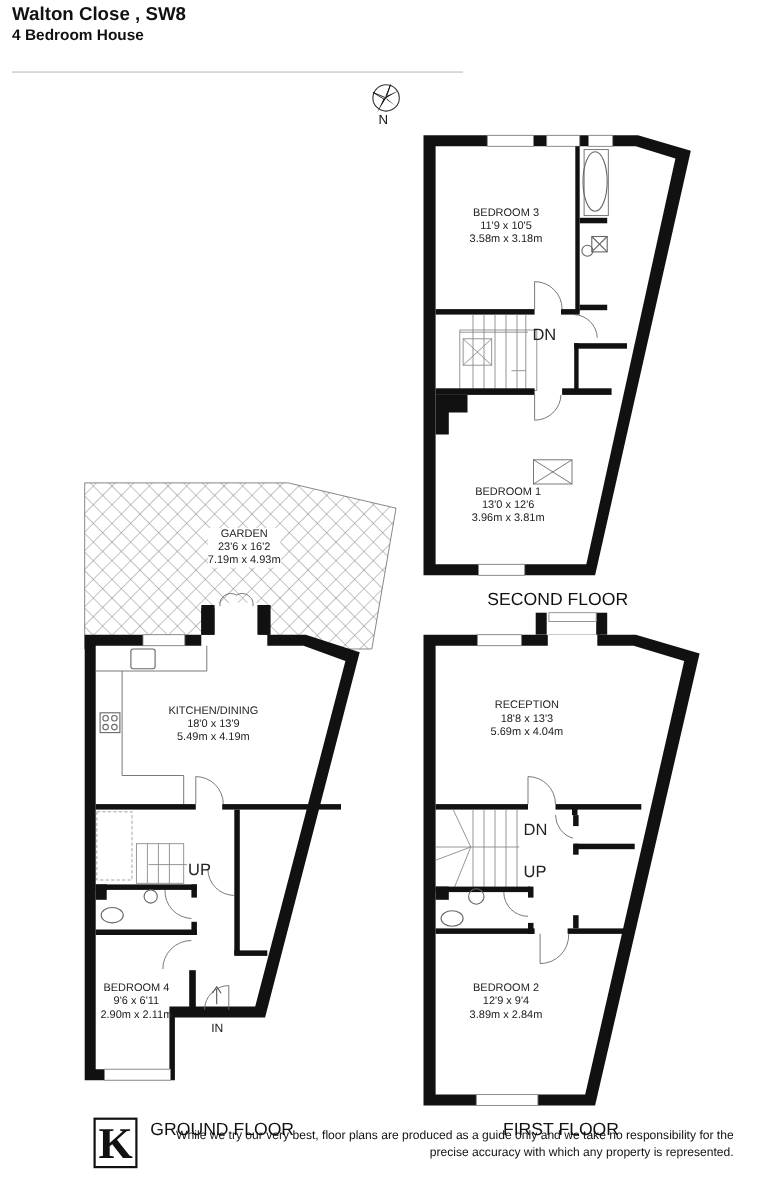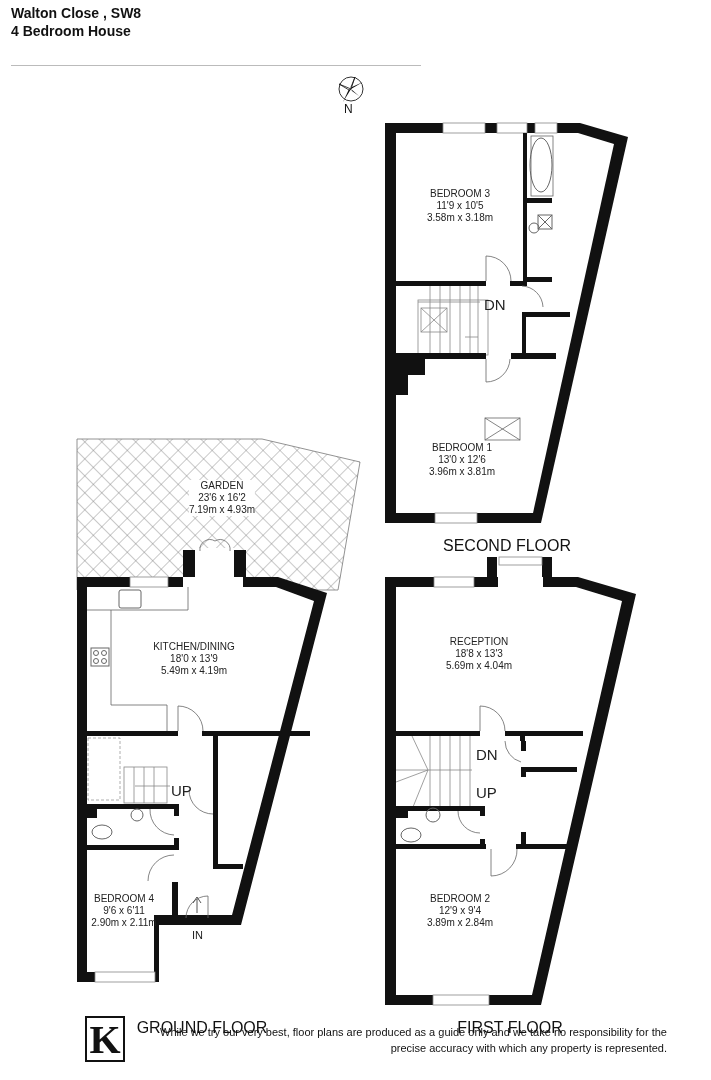--- a/index.html
+++ b/index.html
@@ -1,18 +1,18 @@
 <!DOCTYPE html>
 <html><head>
 <meta charset="utf-8">
 <style>
   html,body{margin:0;padding:0;background:#fff;}
   body{width:711px;height:1080px;position:relative;overflow:hidden;font-family:"Liberation Sans",sans-serif;color:#111;}
   .hdr{position:absolute;left:11px;top:4px;}
-  .t1{font-size:14px;font-weight:bold;line-height:18px;}
+  .t1{font-size:17px;font-weight:bold;line-height:18px;}
   .t2{font-size:14px;font-weight:bold;line-height:18px;}
   .t3{font-size:12.5px;line-height:18px;}
   .t3 b{font-weight:bold;}
   .rule{position:absolute;left:11px;top:65px;width:410px;height:1px;background:#bbb;}
   .compass{position:absolute;left:333px;top:74px;width:36px;height:44px;}
   .plan{position:absolute;left:0;top:0;}
   .lbl{position:absolute;font-size:10px;line-height:12px;text-align:center;color:#222;transform:translateX(-50%);white-space:nowrap;}
   .floor-title{position:absolute;font-size:16px;font-weight:normal;transform:translateX(-50%);white-space:nowrap;text-align:center;}
   .mark{position:absolute;font-size:15px;color:#222;}
   .footer{position:absolute;left:85px;top:1016px;width:620px;height:52px;}

